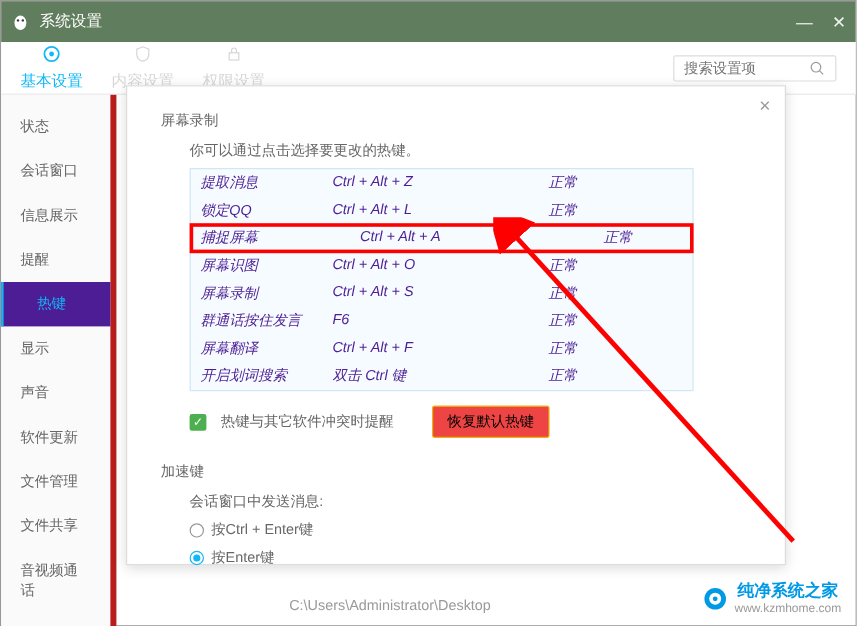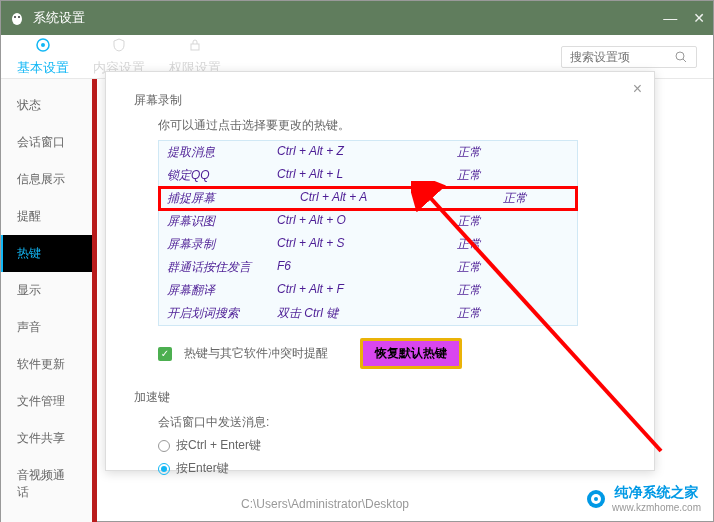--- a/index.html
+++ b/index.html
@@ -18,40 +18,40 @@
     .tab.active { color: #12b7f5; }
     .tab-icon { width: 16px; height: 16px; }
     .searchbox { margin-left: auto; display: flex; align-items: center; border: 1px solid #ddd; padding: 3px 8px; border-radius: 2px; }
     .searchbox input { border: none; outline: none; font-size: 12px; width: 100px; color: #999; }
     .search-icon { width: 14px; height: 14px; margin-left: 4px; }
     
     .content { display: flex; height: calc(100% - 76px); }
     
     .sidebar { width: 96px; background: #fafafa; border-right: 5px solid #b91c1c; padding-top: 8px; }
     .sidebar-item { padding: 10px 16px; font-size: 12px; color: #666; cursor: pointer; }
-    .sidebar-item.active { background: #000000; color: #12b7f5; border-left: 2px solid #12b7f5; padding-left: 14px; }
+    .sidebar-item.active { background: #4c1d95; color: #12b7f5; border-left: 2px solid #12b7f5; padding-left: 28px; }
     
     .main { flex: 1; padding: 20px; position: relative; }
     
     .modal { position: absolute; left: 104px; top: 70px; width: 550px; height: 400px; background: #fff; border: 1px solid #ddd; box-shadow: 0 2px 10px rgba(0,0,0,0.15); z-index: 10; padding: 20px 28px; }
     .modal-close { position: absolute; top: 8px; right: 12px; font-size: 16px; color: #999; cursor: pointer; }
     .section-title { font-size: 12px; color: #666; margin-bottom: 8px; }
     .section-desc { font-size: 12px; color: #666; margin-left: 24px; margin-bottom: 6px; }
     
     .hotkey-table { margin-left: 24px; border: 1px solid #d0e8f5; background: #f5fbfe; width: 420px; position: relative; }
     .hotkey-row { display: flex; padding: 3px 8px; font-size: 12px; color: #4c1d95; font-style: italic; }
     .hotkey-name { width: 110px; }
     .hotkey-key { width: 180px; }
     .hotkey-status { flex: 1; text-align: left; padding-right: 8px; }
     .hotkey-row.highlighted { outline: 3px solid #f00; outline-offset: -2px; gap: 23px; }
     
     .conflict-row { display: flex; align-items: center; margin-left: 24px; margin-top: 12px; gap: 12px; }
     .checkbox { width: 14px; height: 14px; background: #4caf50; border-radius: 2px; display: inline-flex; align-items: center; justify-content: center; color: #fff; font-size: 10px; }
     .conflict-label { font-size: 12px; color: #666; }
-    .restore-btn { padding: 4px 12px; border: 3px solid #eab308; background: #d946ef; font-size: 12px; cursor: pointer; border-radius: 2px; margin-left: 20px; font-weight: bold; }
+    .restore-btn { padding: 4px 12px; border: 1px solid #eab308; background: #ef4444; font-size: 12px; cursor: pointer; border-radius: 2px; margin-left: 20px; }
     
     .section-title2 { font-size: 12px; color: #666; margin-top: 20px; margin-bottom: 8px; }
     .radio-group { margin-left: 24px; }
     .radio-item { display: flex; align-items: center; gap: 6px; font-size: 12px; color: #666; margin-bottom: 6px; }
     .radio { width: 12px; height: 12px; border: 1px solid #999; border-radius: 50%; display: inline-flex; align-items: center; justify-content: center; }
     .radio.checked { border-color: #12b7f5; }
     .radio.checked::after { content: ''; width: 6px; height: 6px; background: #12b7f5; border-radius: 50%; }
     
     .path-text { position: absolute; bottom: 10px; left: 240px; font-size: 12px; color: #999; }
     

